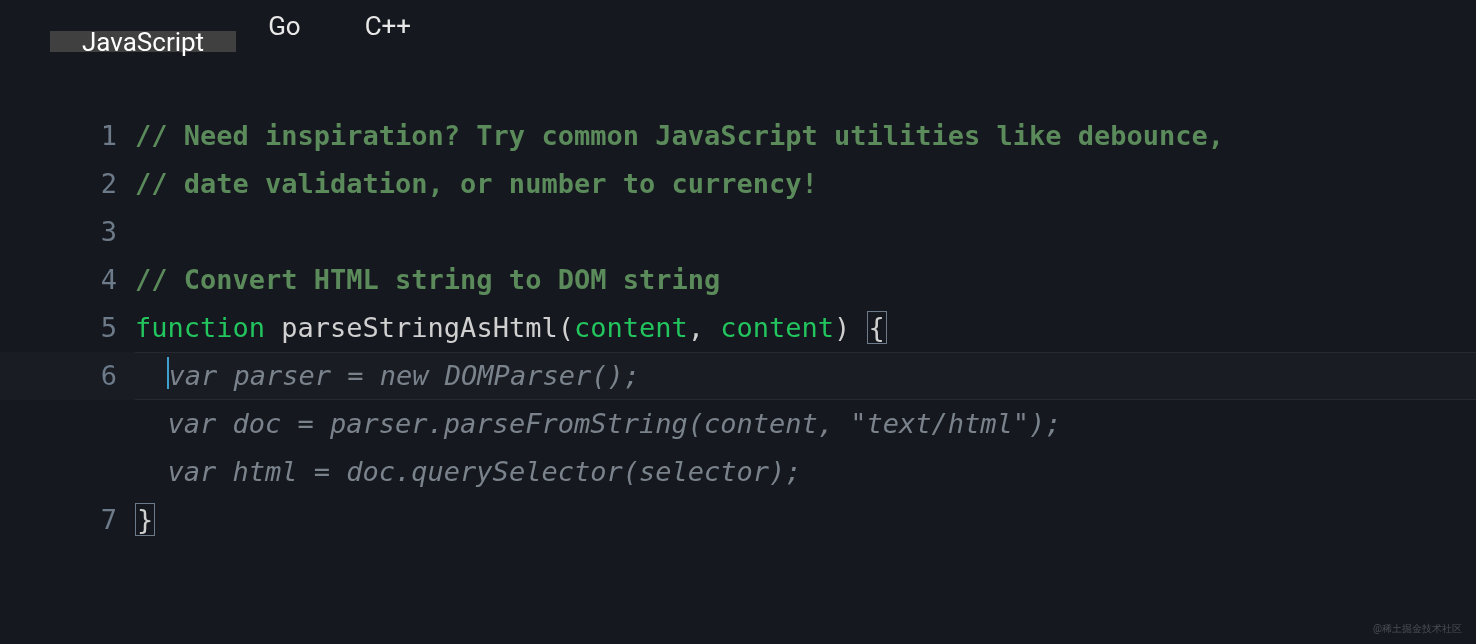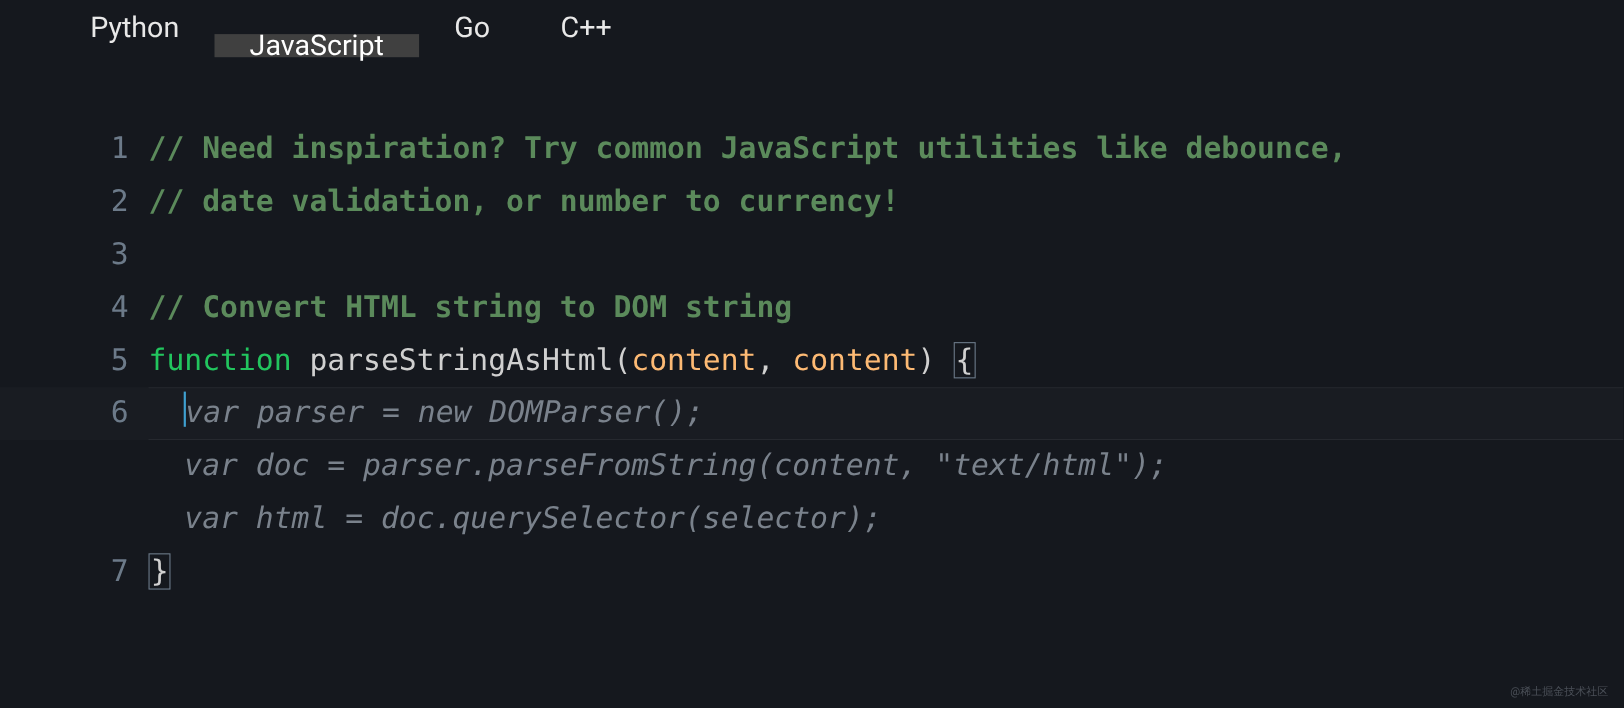--- a/index.html
+++ b/index.html
@@ -50,21 +50,21 @@
     flex-shrink: 0;
     user-select: none;
   }
   .code {
     white-space: pre;
     color: #d0d0d0;
   }
   .comment { color: #5b8a5b; font-weight: bold; }
   .keyword { color: #22c55e; text-align: center; }
   .fn-name { color: #d0d0d0; }
-  .param   { color: #fdba74; }
+  .param   { color: #22c55e; }
   .punct   { color: #d0d0d0; }
 
   .line.current {
     background: rgba(255,255,255,0.018);
   }
   .line.current::after {
     content: "";
     position: absolute;
     left: 135px; right: 0; top: 0; bottom: 0;
     border-top: 1px solid rgba(255,255,255,0.06);
@@ -96,21 +96,20 @@
     bottom: 8px;
     color: #4a4f57;
     font-size: 10px;
     font-family: -apple-system, BlinkMacSystemFont, "Segoe UI", Roboto, sans-serif;
   }
 </style>
 </head>
 <body>
 
 <div class="tabs" id="tabs">
-    <div class="tab">Python</div>
     <div class="tab active">JavaScript</div>
     <div class="tab">Go</div>
     <div class="tab">C++</div>
   </div>
 
 <div class="editor" id="editor">
     <div class="line">
       <div class="gutter">1</div>
       <div class="code"><span class="comment">// Need inspiration? Try common JavaScript utilities like debounce,</span></div>
     </div>

